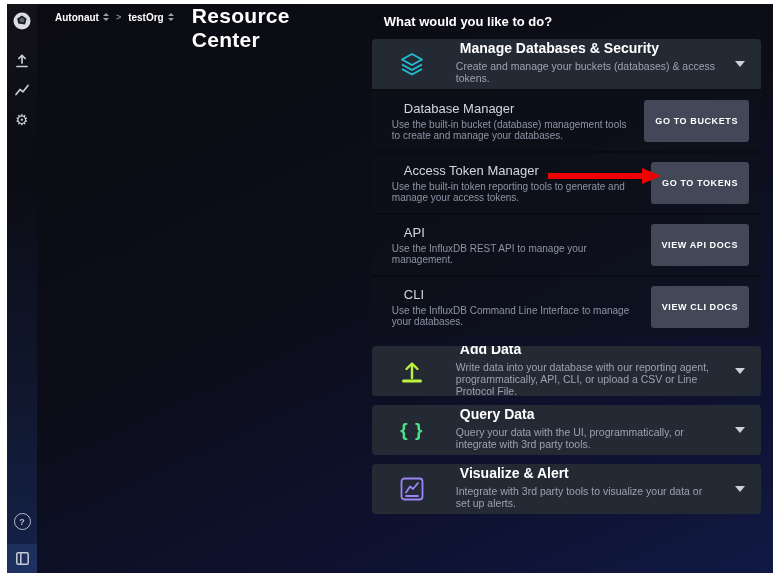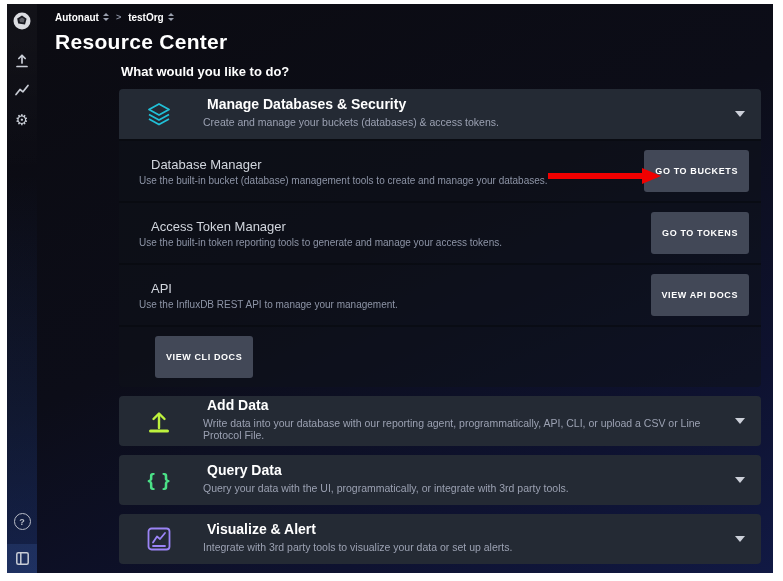--- a/index.html
+++ b/index.html
@@ -13,32 +13,32 @@
            background:linear-gradient(180deg,rgba(255,255,255,0.03) 0%,rgba(0,0,0,0) 30%,rgba(40,80,170,0.28) 100%);}
   .logo{width:18px;height:18px;cursor:pointer;}
   .side-nav{margin-top:22px;display:flex;flex-direction:column;align-items:center;gap:11px;}
   .side-icon{width:18px;height:18px;display:flex;align-items:center;justify-content:center;cursor:pointer;color:#c9cdd6;}
   .side-bottom{margin-top:auto;width:100%;display:flex;flex-direction:column;align-items:center;}
   .help-circle{width:15px;height:15px;border:1.5px solid #b9bdc8;border-radius:50%;display:flex;align-items:center;justify-content:center;
                color:#b9bdc8;font-size:9px;font-weight:bold;cursor:pointer;margin-bottom:14px;}
   .dock{width:100%;padding:7px 0;display:flex;justify-content:center;background:rgba(90,130,220,0.16);cursor:pointer;}
 
   
-  .main{flex:1;display:flex;flex-direction:column;min-width:0;}
+  .main{flex:1;display:flex;min-width:0;}
   .topbar{height:26px;flex:none;display:flex;align-items:center;gap:7px;padding-left:18px;font-size:10px;font-weight:bold;color:#ffffff;}
   .crumb{display:flex;align-items:center;gap:4px;cursor:pointer;}
   .sort-caret{display:inline-flex;flex-direction:column;align-items:center;}
   .sort-caret i{display:block;width:0;height:0;border-left:3px solid transparent;border-right:3px solid transparent;}
   .sort-caret .up{border-bottom:3.5px solid #9aa0ae;margin-bottom:2px;}
   .sort-caret .down{border-top:3.5px solid #9aa0ae;}
   .sep{color:#8a90a0;font-size:9px;font-weight:bold;}
 
   .page-title{margin:0 0 0 18px;font-size:21px;font-weight:800;color:#ffffff;letter-spacing:0.3px;}
   .content{margin:10px 12px 0 82px;}
-  .prompt{font-size:13px;font-weight:bold;color:#ffffff;margin:0 0 10px 2px;}
+  .prompt{font-size:13px;font-weight:bold;color:#ffffff;margin:0 0 10px 12px;}
 
   
   .panel{border-radius:4px;margin-bottom:9px;overflow:hidden;}
   .panel-header{display:flex;align-items:center;background:#242a34;height:50px;cursor:pointer;}
   .panel-icon{width:80px;flex:none;display:flex;justify-content:center;align-items:center;}
   .panel-titles{flex:1;min-width:0;}
   .panel-title{font-size:14px;font-weight:bold;color:#ffffff;margin:0 0 3px 0;padding-left:8px;}
   .panel-desc{font-size:10.5px;color:#9ba1b2;margin:4px;}
   .caret{width:0;height:0;border-left:5px solid transparent;border-right:5px solid transparent;border-top:6px solid #ccd0d9;margin:0 16px;flex:none;cursor:pointer;}
 
@@ -159,20 +159,24 @@
 
             <div class="row">
               <div>
                 <p class="row-title">API</p>
                 <p class="row-desc">Use the InfluxDB REST API to manage your management.</p>
               </div>
               <button class="btn">VIEW API DOCS</button>
             </div>
 
             <div class="row">
+              <div>
+                <p class="row-title">CLI</p>
+                <p class="row-desc">Use the InfluxDB Command Line Interface to manage your databases.</p>
+              </div>
               <button class="btn">VIEW CLI DOCS</button>
             </div>
 
           </div>
         </section>
 
         <section class="panel">
           <div class="panel-header">
             <div class="panel-icon">
               <svg width="26" height="26" viewBox="0 0 26 26" fill="none" stroke="#bef23e" stroke-linecap="round" stroke-linejoin="round">

